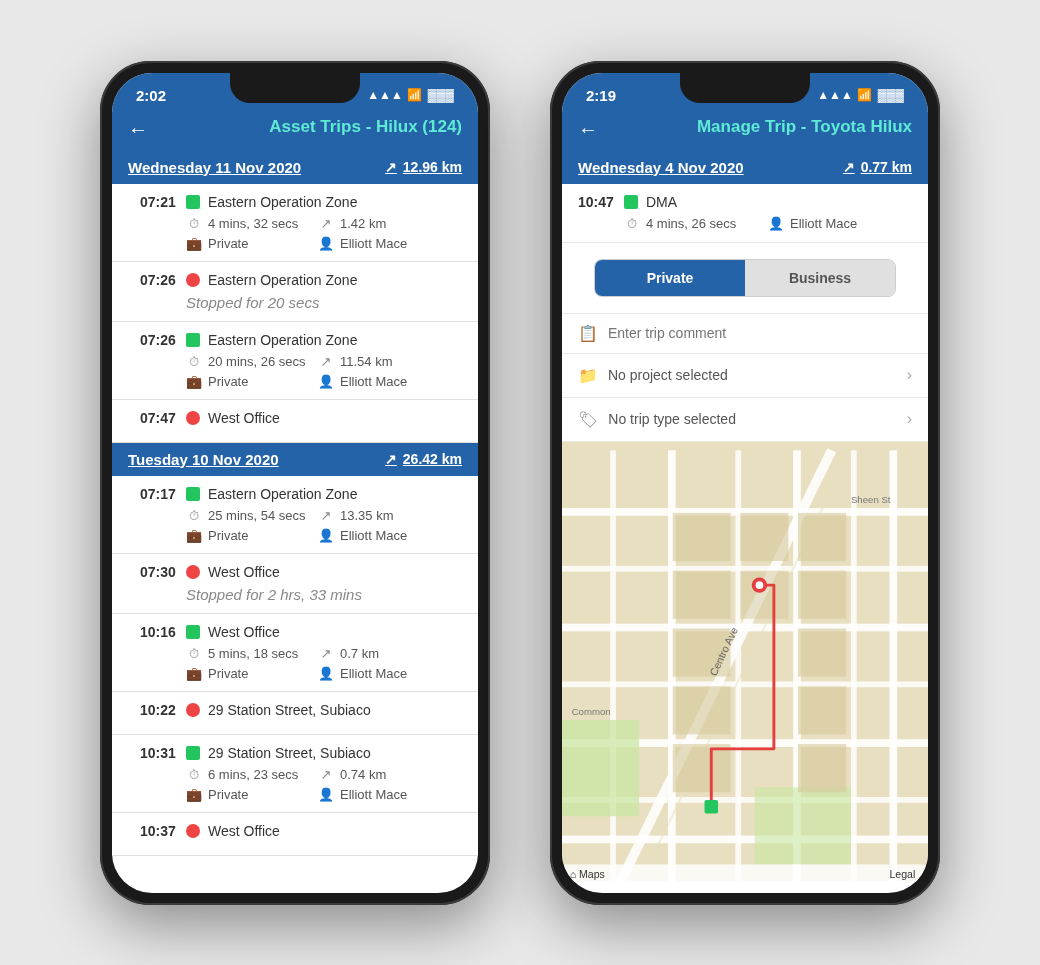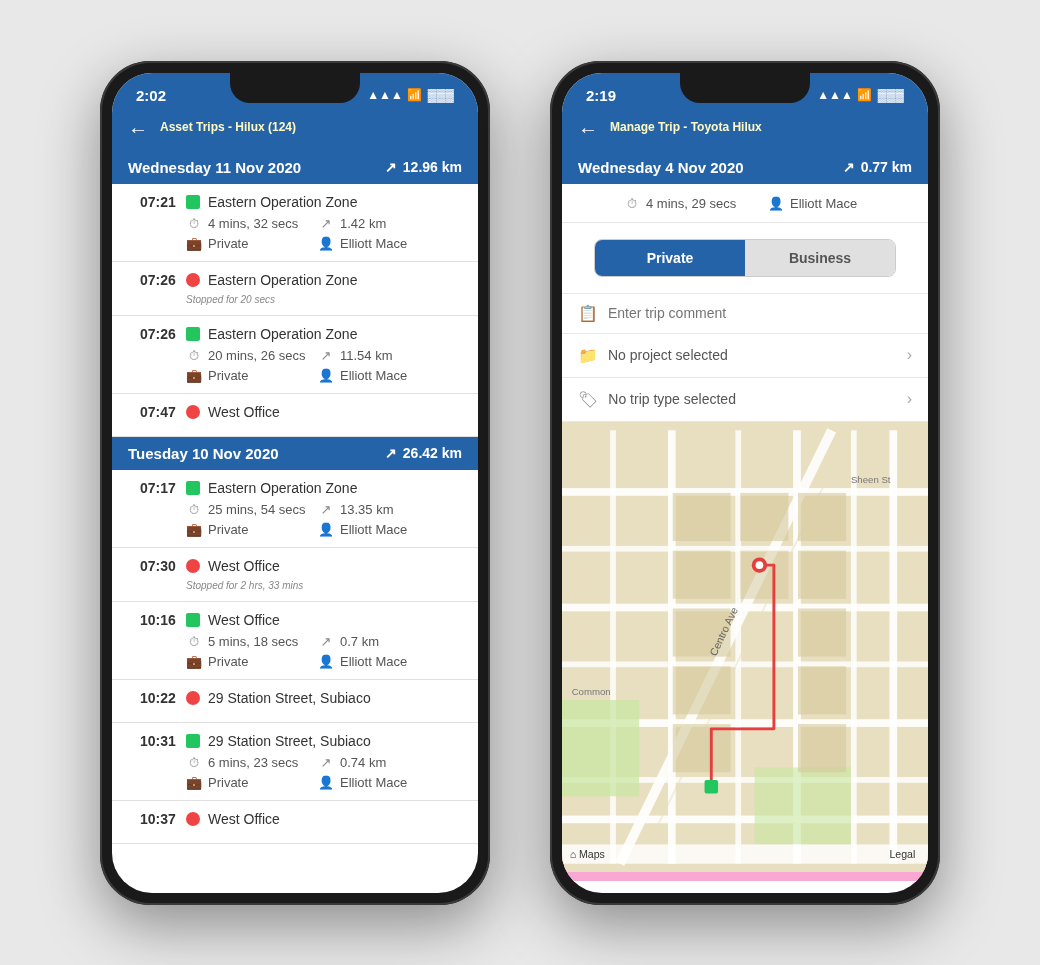--- a/index.html
+++ b/index.html
@@ -78,36 +78,37 @@
       gap: 12px;
     }
 
     .nav-back {
       font-size: 20px;
       cursor: pointer;
     }
 
     .nav-title {
       flex: 1;
-      text-align: left;
-      font-size: 12px;
+      text-align: right;
+      font-size: 17px;
       font-weight: 600;
-      color: #fef9c3;
+      color: #5eead4;
     }
 
     
     .date-header {
       background: #2563a8;
       color: white;
       display: flex;
       justify-content: space-between;
       align-items: center;
       padding: 8px 16px;
       font-size: 15px;
       font-weight: 600;
+      text-decoration: underline;
     }
 
     .date-header .km-section {
       display: flex;
       align-items: center;
       gap: 6px;
       font-size: 14px;
     }
 
     
@@ -170,21 +171,21 @@
     }
 
     .detail-icon {
       width: 16px;
       text-align: center;
       font-size: 13px;
       color: #888;
     }
 
     .stop-text {
-      font-size: 10px;
+      font-size: 15px;
       color: #888;
       margin-left: 46px;
       font-style: italic;
       margin-top: 4px;
     }
 
     
     .manage-content {
       background: #f9a8d4;
       height: calc(100% - 90px);
@@ -520,24 +521,29 @@
 
         <div class="date-header">
           <span>Wednesday 4 Nov 2020</span>
           <div class="km-section">
             <span>↗</span>
             <span>0.77 km</span>
           </div>
         </div>
 
         <div class="manage-trip-row">
+          <div class="trip-start-row" style="margin-bottom:6px;">
+            <span class="trip-time">10:47</span>
+            <div class="dot-green"></div>
+            <span class="location-name">DMA</span>
+          </div>
           <div class="trip-details">
             <div class="detail-row">
               <span class="detail-icon">⏱</span>
-              <span>4 mins, 29 secs</span>
+              <span>4 mins, 26 secs</span>
             </div>
             <div class="detail-row">
               <span class="detail-icon">👤</span>
               <span>Elliott Mace</span>
             </div>
           </div>
         </div>
 
 
         <div style="padding: 8px 16px; background: white; border-bottom: 1px solid #e8e8e8;">

